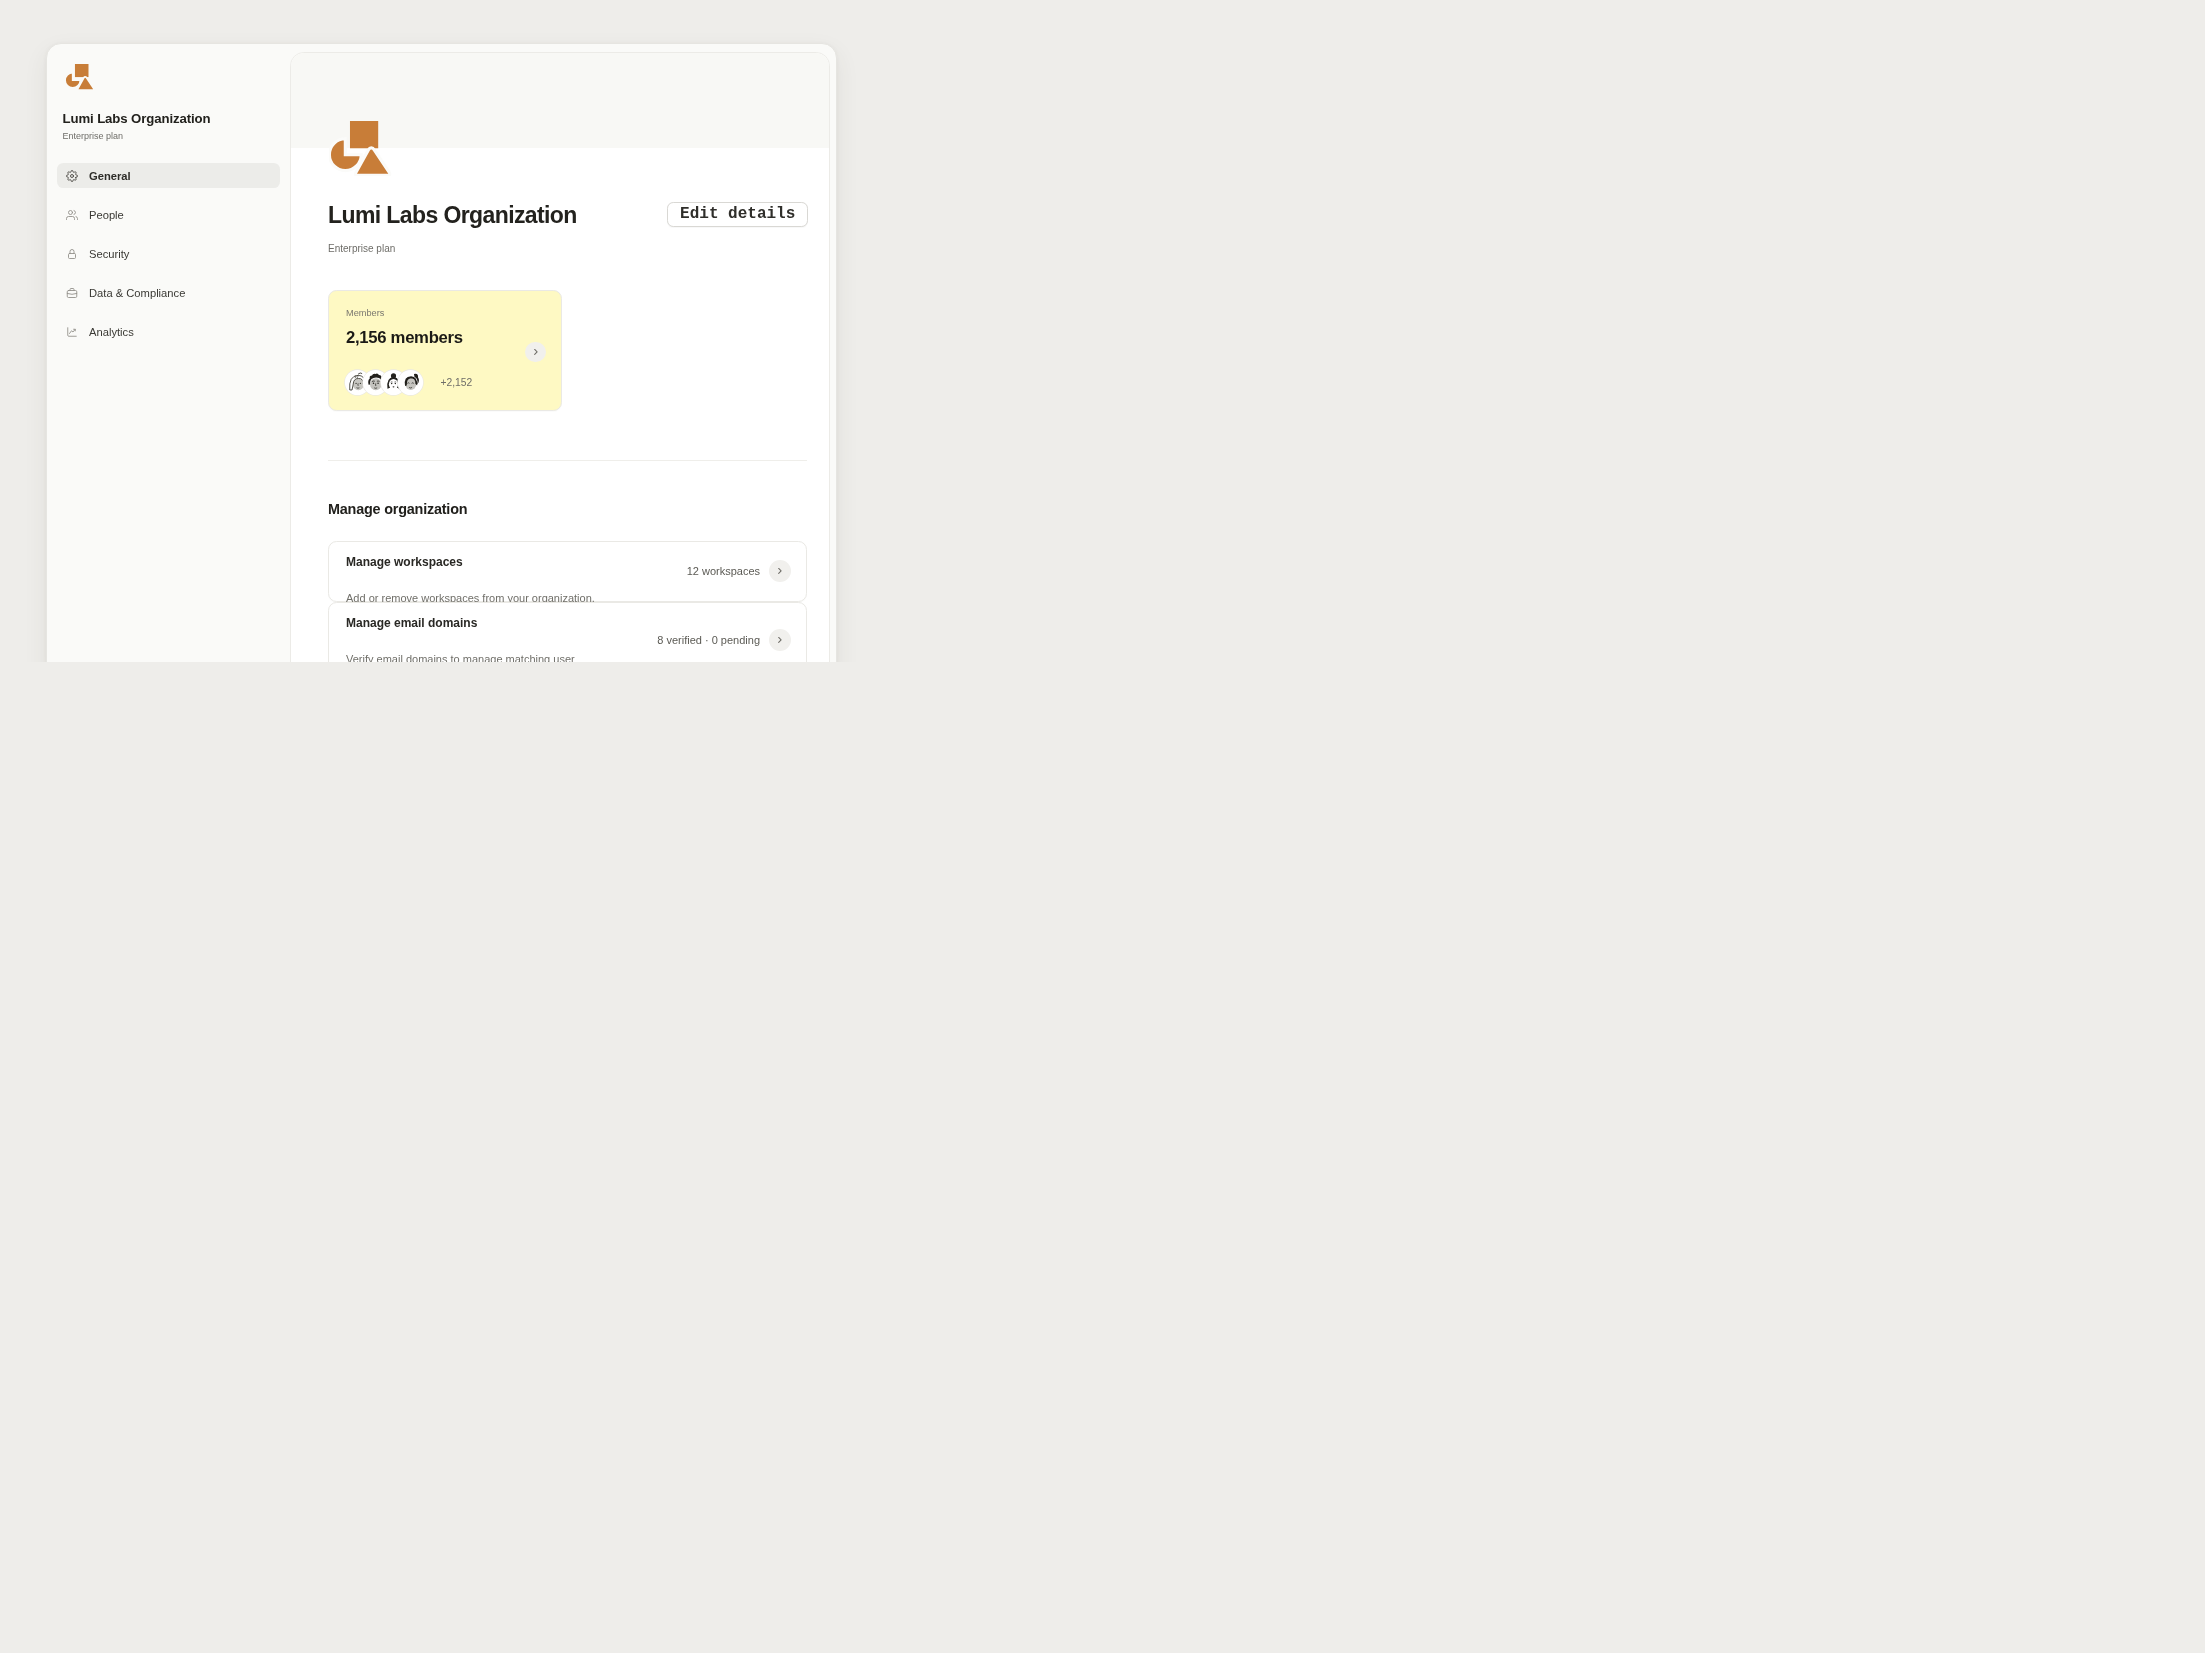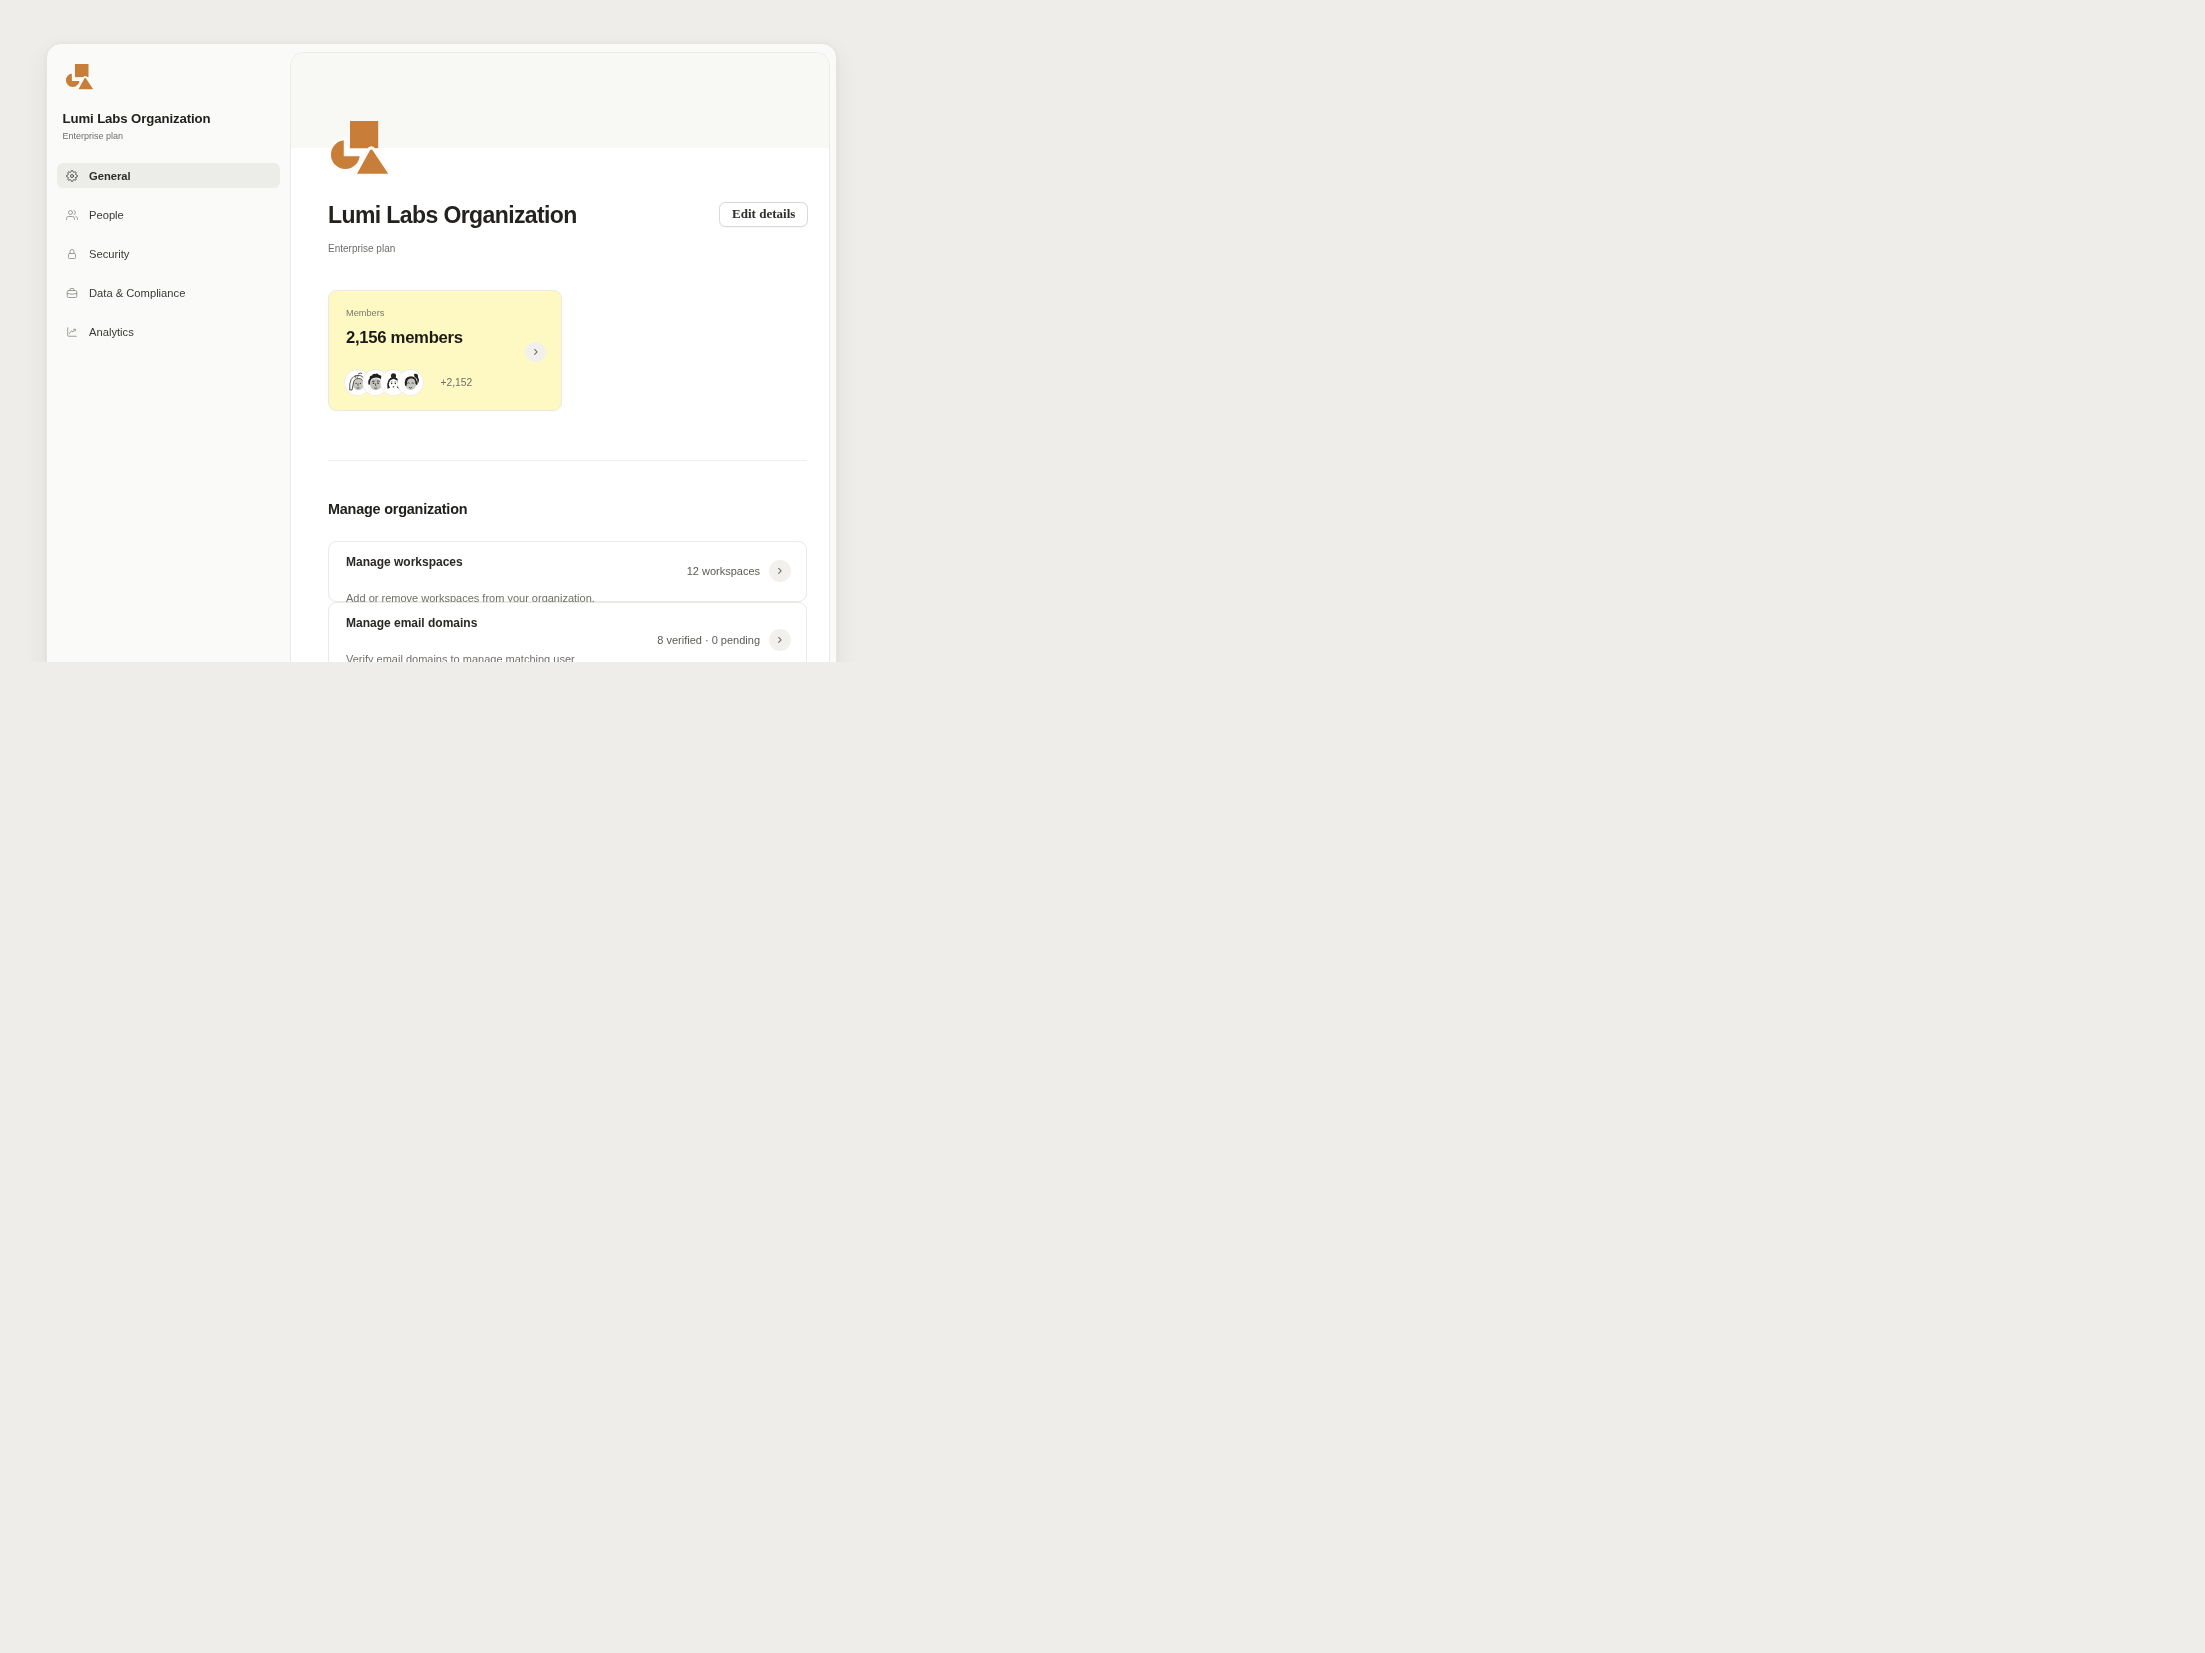--- a/index.html
+++ b/index.html
@@ -36,21 +36,21 @@
   .main {
     position:absolute; left:243px; top:7.5px; width:540px; height:635px;
     background:#FFFFFF; border:0.6px solid #ECEBE7; border-radius:13.8px;
   }
   .band { position:absolute; left:0; right:0; top:0; height:95px; background:#F8F8F5; border-radius:13.2px 13.2px 0 0; }
   .main-logo { position:absolute; left:38px; top:68px; }
   .page-title { position:absolute; left:37px; top:150px; font-size:23px; font-weight:700; letter-spacing:-0.6px; color:#23221E; line-height:1.05; }
   .edit-btn {
     position:absolute; right:20.7px; top:149px; height:25px; padding:0 12px;
     background:#fff; border:0.9px solid #D9D8D4; border-radius:6.3px;
-    font-family:Liberation Serif, serif; font-size:13px; font-weight:600; color:#2F2E2A;
+    font-family:Liberation Mono, monospace; font-size:16px; font-weight:600; color:#2F2E2A;
     display:flex; align-items:center; cursor:pointer;
     box-shadow:0 0.6px 1.1px rgba(0,0,0,.03);
   }
   .page-plan { position:absolute; left:37px; top:190px; font-size:10px; color:#6E6D68; }
   
   .stats { position:absolute; left:37px; top:237px; display:flex; gap:12px; }
   .stat-card {
     position:relative; width:234px; height:121px; background:#fef9c3;
     border:0.9px solid #EAE9E5; border-radius:8.6px; cursor:pointer;
     box-shadow:0 0.6px 1.1px rgba(0,0,0,.02);

